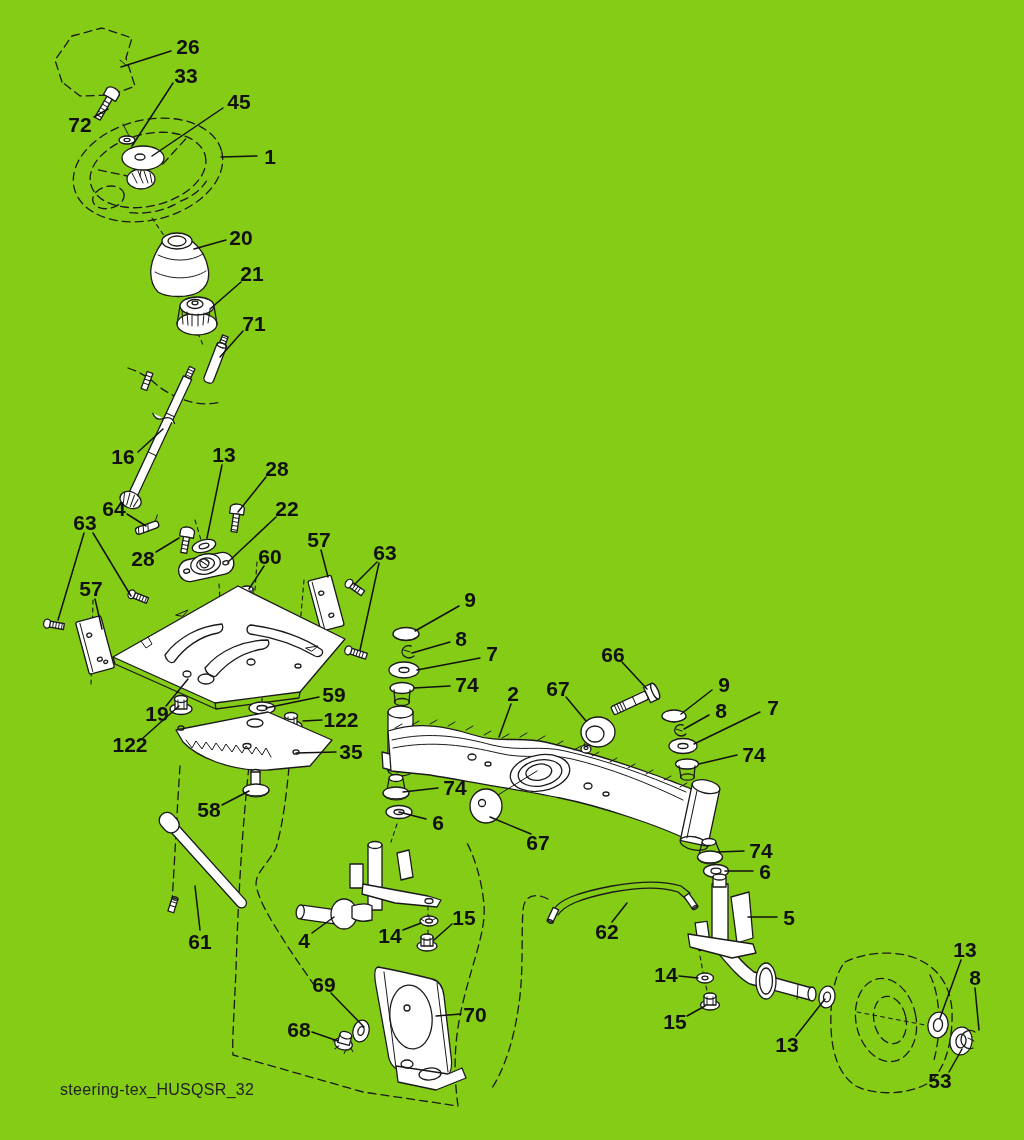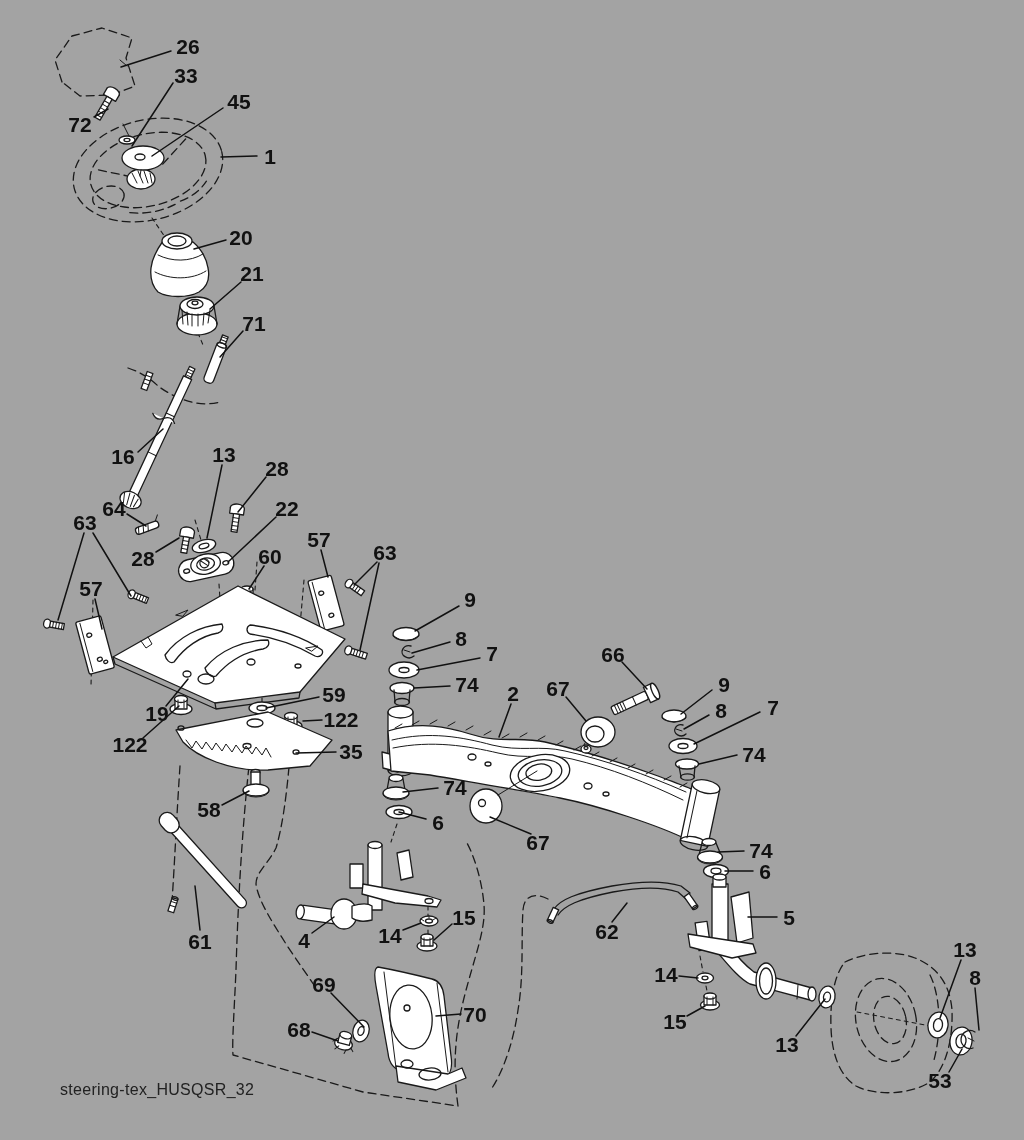--- a/index.html
+++ b/index.html
@@ -1,16 +1,16 @@
 <!DOCTYPE html>
 <html><head>
 <meta charset="utf-8">
 <style>
   html,body{margin:0;padding:0;background:#fff;}
-  .page{position:relative;width:1024px;height:1140px;background:#a3a3a3;overflow:hidden;
+  .page{position:relative;width:1024px;height:1140px;background:#84cc16;overflow:hidden;
         font-family:"Liberation Sans", sans-serif;}
   #diagram{position:absolute;left:0;top:0;}
   #diagram path,#diagram ellipse,#diagram rect,#diagram line,#diagram circle,#diagram polyline,#diagram polygon{
       stroke:#1a1a1a;stroke-width:1.3;fill:none;stroke-linecap:round;stroke-linejoin:round;}
   #diagram .f{fill:#ffffff;}
   #diagram .dash{stroke-dasharray:8 5;}
   #diagram .dash2{stroke-dasharray:4 4;stroke-width:1.1;}
   #diagram .thin{stroke-width:1;}
   #diagram .leader{stroke:#111;stroke-width:1.5;fill:none;}
   #diagram text.callout{font:bold 21px "Liberation Sans", sans-serif;fill:#111;stroke:none;}

